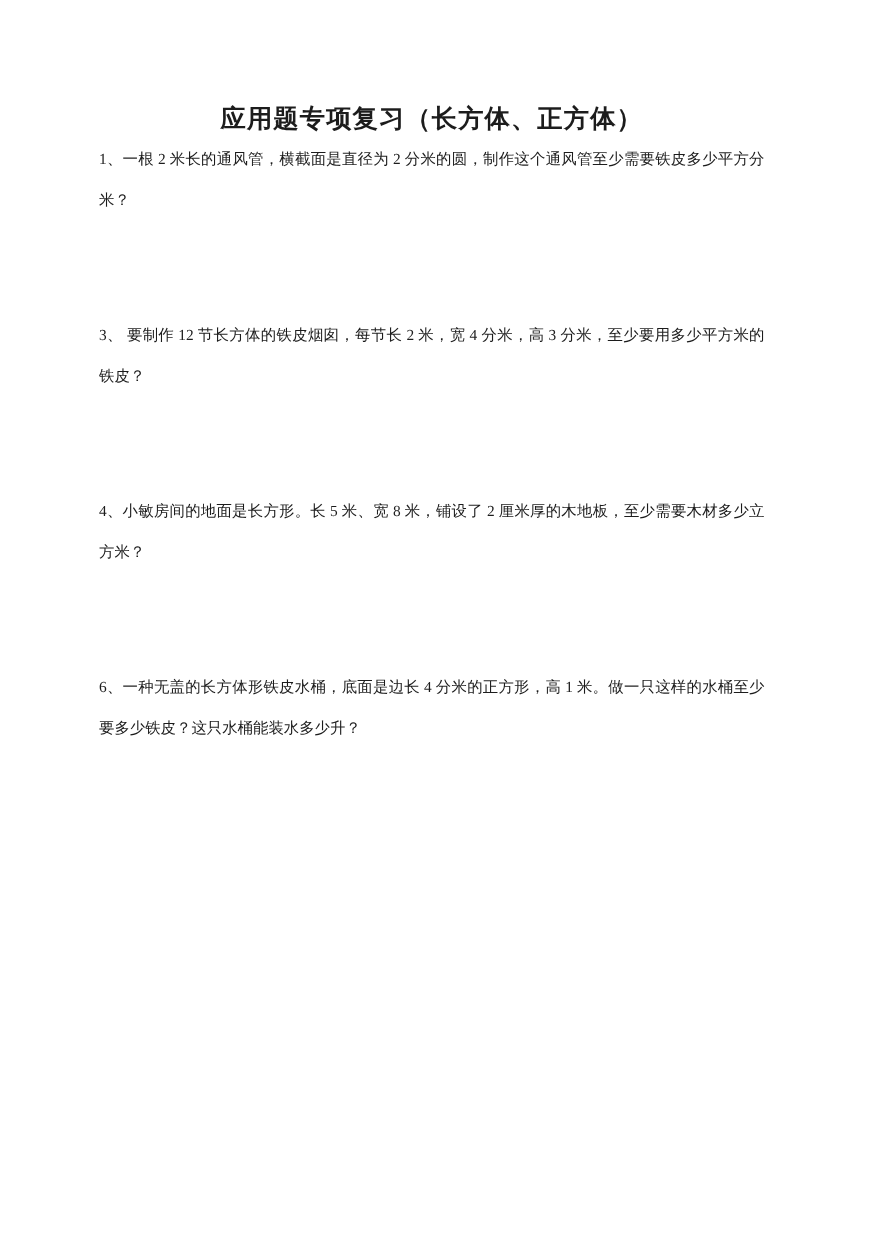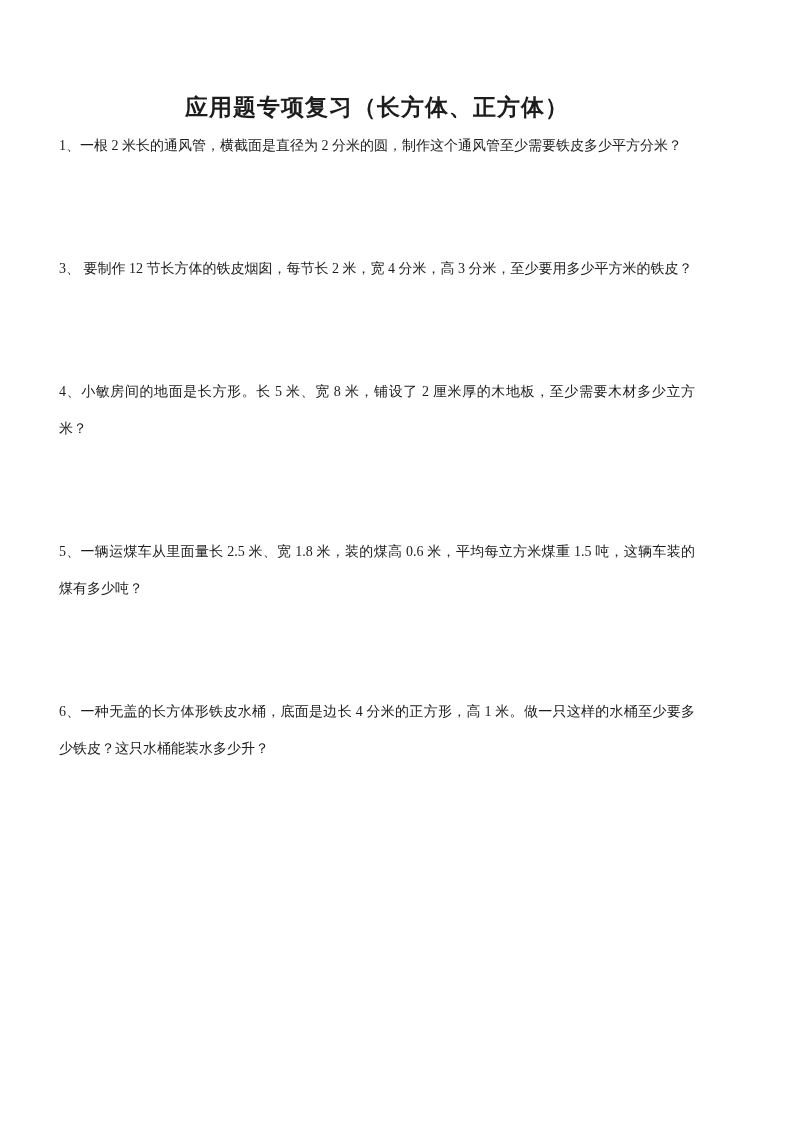--- a/index.html
+++ b/index.html
@@ -7,21 +7,21 @@
     padding: 0;
     background: #ffffff;
   }
   .page {
     position: relative;
     width: 793px;
     height: 828px;
     margin: 0 auto;
     background: #ffffff;
     box-sizing: border-box;
-    padding: 88px 98px 0 59px;
+    padding: 88px 98px 0 90px;
     color: #1c1c1c;
     font-family: "Liberation Serif", "DejaVu Serif", serif;
     overflow: hidden;
   }
   .doc-title {
     margin: 0;
     font-size: 23px;
     font-weight: bold;
     line-height: 39px;
     text-align: center;
@@ -44,16 +44,15 @@
 <div class="page">
   <h1 class="doc-title">应用题专项复习（长方体、正方体）</h1>
 
   <p class="problem">1、一根 2 米长的通风管，横截面是直径为 2 分米的圆，制作这个通风管至少需要铁皮多少平方分米？</p>
 
 
   <p class="problem">3、 要制作 12 节长方体的铁皮烟囱，每节长 2 米，宽 4 分米，高 3 分米，至少要用多少平方米的铁皮？</p>
 
   <p class="problem">4、小敏房间的地面是长方形。长 5 米、宽 8 米，铺设了 2 厘米厚的木地板，至少需要木材多少立方米？</p>
 
-  <p class="problem">5、一辆运煤车从里面量长 2.5 米、宽 1.8 米，装的煤高 0.6 米，平均每立方米煤重 1.5 吨，这辆车装的煤有多少吨？</p>
 
   <p class="problem">6、一种无盖的长方体形铁皮水桶，底面是边长 4 分米的正方形，高 1 米。做一只这样的水桶至少要多少铁皮？这只水桶能装水多少升？</p>
 </div>
 
 </body></html>

